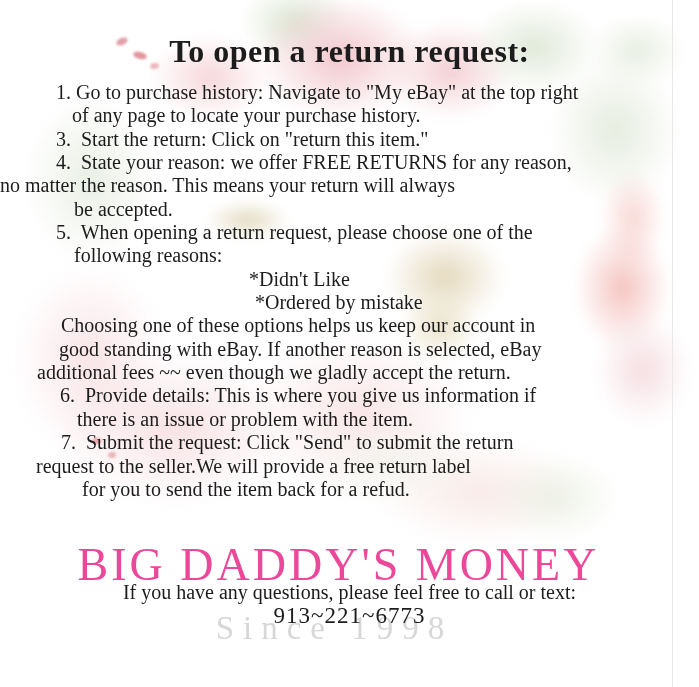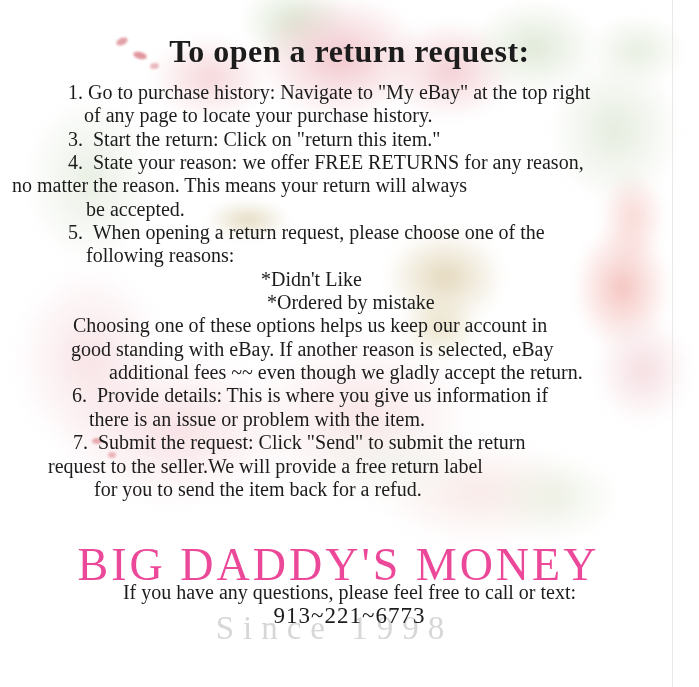--- a/index.html
+++ b/index.html
@@ -56,21 +56,21 @@
   }
   
   .title{
     position:absolute;left:0;right:0;top:33px;
     text-align:center;
     font-size:32px;font-weight:bold;
     letter-spacing:.5px;
     z-index:3;margin:0;
   }
   .lines{
-    position:absolute;left:12px;top:81px;width:599px;
+    position:absolute;left:0;top:81px;width:599px;
     z-index:3;
   }
   .line{
     height:23.35px;
     font-size:20px;line-height:23.35px;
     white-space:pre;
   }
   .footer{
     position:absolute;left:0;right:0;top:580px;
     text-align:center;z-index:3;
@@ -121,21 +121,21 @@
       <div class="line" style="padding-left: 56px;">3.  Start the return: Click on "return this item."</div>
       <div class="line" style="padding-left: 56px;">4.  State your reason: we offer FREE RETURNS for any reason,</div>
       <div class="line" style="">no matter the reason. This means your return will always</div>
       <div class="line" style="padding-left: 74px;">be accepted.</div>
       <div class="line" style="padding-left: 56px;">5.  When opening a return request, please choose one of the</div>
       <div class="line" style="padding-left: 74px;">following reasons:</div>
       <div class="line" style="padding-left: 249px;">*Didn't Like</div>
       <div class="line" style="padding-left: 255px;">*Ordered by mistake</div>
       <div class="line" style="padding-left: 61px;">Choosing one of these options helps us keep our account in</div>
       <div class="line" style="padding-left: 59px;">good standing with eBay. If another reason is selected, eBay</div>
-      <div class="line" style="padding-left: 97px;">additional fees ~~ even though we gladly accept the return.</div>
+      <div class="line" style="padding-left: 37px;">additional fees ~~ even though we gladly accept the return.</div>
       <div class="line" style="padding-left: 60px;">6.  Provide details: This is where you give us information if</div>
       <div class="line" style="padding-left: 77px;">there is an issue or problem with the item.</div>
       <div class="line" style="padding-left: 61px;">7.  Submit the request: Click "Send" to submit the return</div>
       <div class="line" style="padding-left: 36px;">request to the seller.We will provide a free return label</div>
       <div class="line" style="padding-left: 82px;">for you to send the item back for a refud.</div>
     </div>
 
   <div class="footer">
     <div class="footer-note">If you have any questions, please feel free to call or text:</div>
     <div class="footer-phone">913~221~6773</div>

